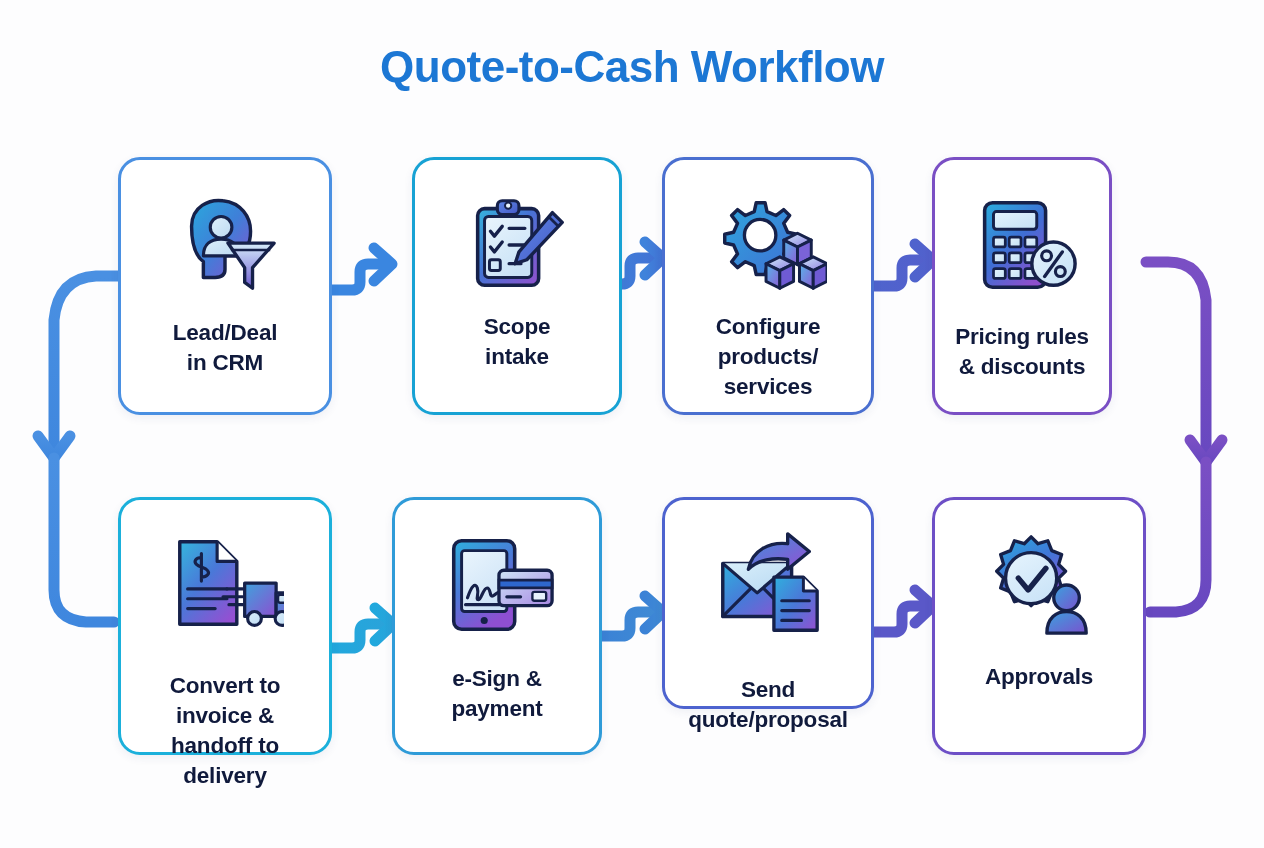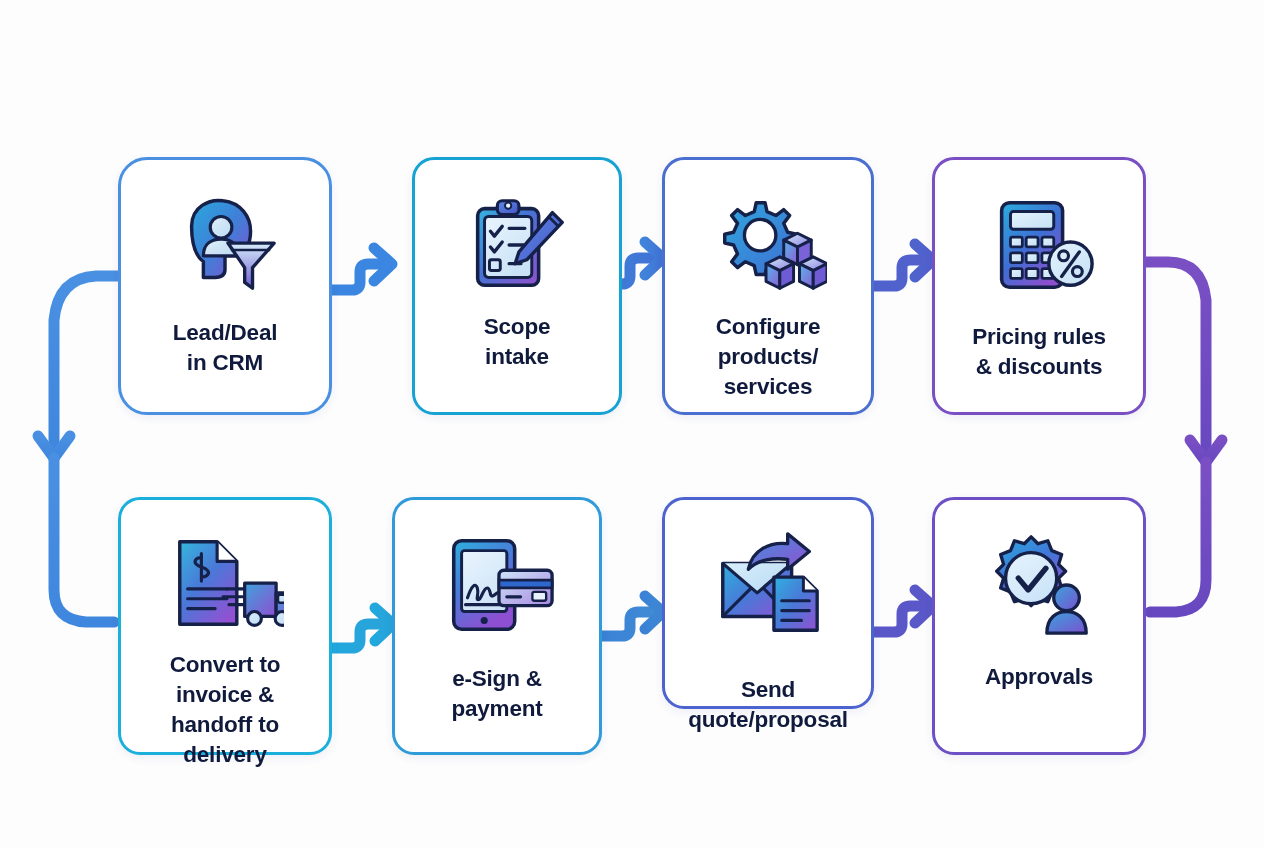--- a/index.html
+++ b/index.html
@@ -44,34 +44,35 @@
     font-weight:bold;
     line-height:1.33;
     color:#101a3c;
     letter-spacing:-0.2px;
     padding:0 8px;
     white-space:pre-line;
   }
   .card.c1{left:118px;top:157px;width:214px;height:258px;border-color:#4a90e2;}
   .card.c2{left:392px;top:157px;width:210px;height:258px;border-color:#17a2d4;}
   .card.c3{left:662px;top:157px;width:212px;height:258px;border-color:#4a6fd0;}
-  .card.c4{left:932px;top:157px;width:214px;height:258px;border-color:#7a4fc4;}
+  .card.c4{left:932px;top:157px;width:180px;height:258px;border-color:#7a4fc4;}
   .card.c5{left:118px;top:497px;width:214px;height:258px;border-color:#1bb0db;}
   .card.c6{left:392px;top:497px;width:210px;height:258px;border-color:#2f9bd8;}
   .card.c7{left:662px;top:497px;width:212px;height:212px;border-color:#4d63cf;gap:13px;}
   .card.c8{left:932px;top:497px;width:214px;height:258px;border-color:#6d4fc6;}
   .card.c1 .label{margin-top:12px;}
   .card.c4 .label,.card.c8 .label{margin-top:16px;}
   .card.c6 .label,.card.c7 .label{margin-top:18px;}
 </style>
 </head>
 <body style="background: rgb(253, 253, 254);">
 
 <div id="stage">
 
+  <div class="title" style="color: rgb(28, 119, 212);">Quote-to-Cash Workflow</div>
 
   <svg id="wires" viewBox="0 0 1264 848">
     <defs>
       <linearGradient id="gArrow1" x1="0" y1="0" x2="1" y2="0">
         <stop offset="0" stop-color="#3a86e0"></stop>
           <stop offset="1" stop-color="#3a86e0"></stop>
       </linearGradient>
       <linearGradient id="gArrow2" x1="0" y1="0" x2="1" y2="0">
         <stop offset="0" stop-color="#3f83db"></stop>
           <stop offset="1" stop-color="#4272d4"></stop>
@@ -138,21 +139,21 @@
       <path d="M375,608 L393,624 L375,641" fill="none" stroke="url(#gArrowB1)" stroke-width="11" stroke-linecap="round" stroke-linejoin="round"></path>
     </g>
 
     <g>
       <path d="M118,276 L96,276 Q58,278 54,320 L54,450" fill="none" stroke="url(#gLoopL)" stroke-width="11" stroke-linecap="round" stroke-linejoin="round"></path>
       <path d="M38,436 L54,458 L70,436" fill="none" stroke="url(#gLoopL)" stroke-width="11" stroke-linecap="round" stroke-linejoin="round"></path>
       <path d="M54,458 L54,590 Q54,620 86,622 L114,622" fill="none" stroke="url(#gLoopL)" stroke-width="11" stroke-linecap="round" stroke-linejoin="round"></path>
     </g>
   </svg>
 
-  <div class="card c1" style="border-color: rgb(74, 144, 226); border-radius: 29px;">
+  <div class="card c1" style="border-color: rgb(74, 144, 226);">
     <div class="iconwrap">
       <svg viewBox="0 0 120 120">
         <defs>
           <linearGradient id="i1a" x1="0" y1="0" x2="1" y2="1">
             <stop offset="0" stop-color="#2aa8dd"></stop>
               <stop offset="0.5" stop-color="#3f7fd8"></stop>
               <stop offset="1" stop-color="#8a4fd0"></stop>
           </linearGradient>
           <linearGradient id="i1b" x1="0" y1="0" x2="1" y2="1">
             <stop offset="0" stop-color="#dff0fb"></stop>
@@ -273,21 +274,21 @@
         <circle cx="92" cy="78" r="22" fill="url(#i4b)" stroke="#16214a" stroke-width="3.5"></circle>
         <circle cx="85" cy="70" r="5" fill="none" stroke="#16214a" stroke-width="3.2"></circle>
         <circle cx="99" cy="86" r="5" fill="none" stroke="#16214a" stroke-width="3.2"></circle>
         <path d="M101,66 L83,91" stroke="#16214a" stroke-width="3.4" stroke-linecap="round"></path>
       </svg>
     </div>
     <div class="label">Pricing rules
 &amp; discounts</div>
   </div>
 
-  <div class="card c5" style="border-color: rgb(27, 176, 219);">
+  <div class="card c5" style="border-color: rgb(27, 176, 219); gap: 21px;">
     <div class="iconwrap">
       <svg viewBox="0 0 120 120">
         <defs>
           <linearGradient id="i5a" x1="0" y1="0" x2="0.8" y2="1">
             <stop offset="0" stop-color="#35b6dd"></stop>
               <stop offset="0.5" stop-color="#4a78d8"></stop>
               <stop offset="1" stop-color="#9350d2"></stop>
           </linearGradient>
           <linearGradient id="i5b" x1="0" y1="0" x2="1" y2="1">
             <stop offset="0" stop-color="#3fa2dc"></stop>

